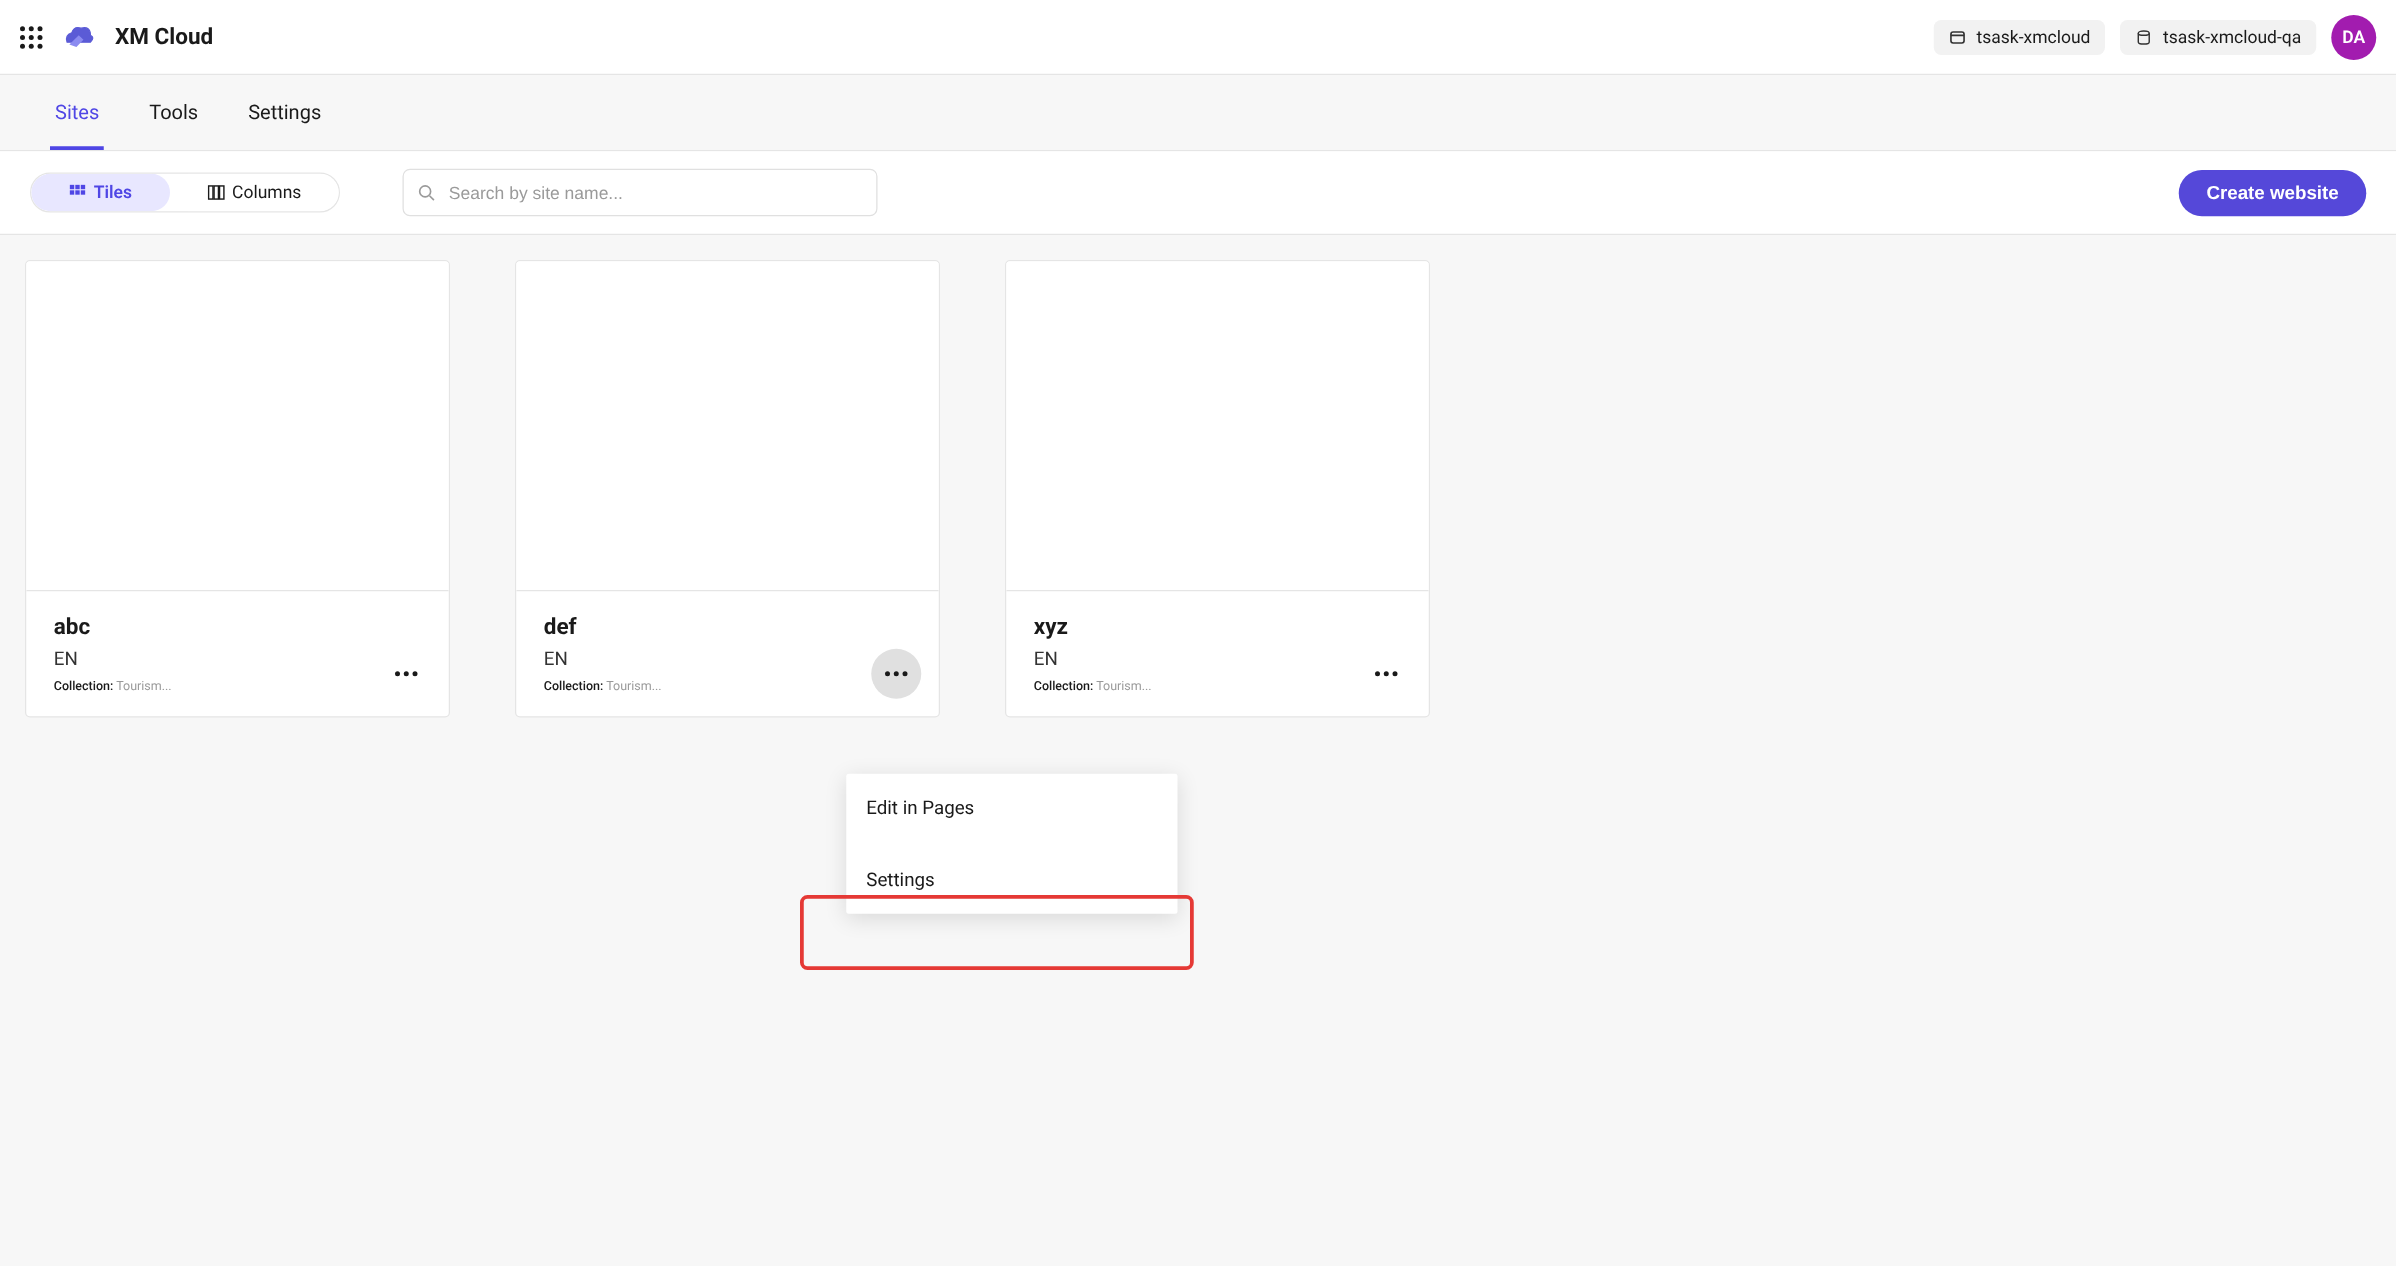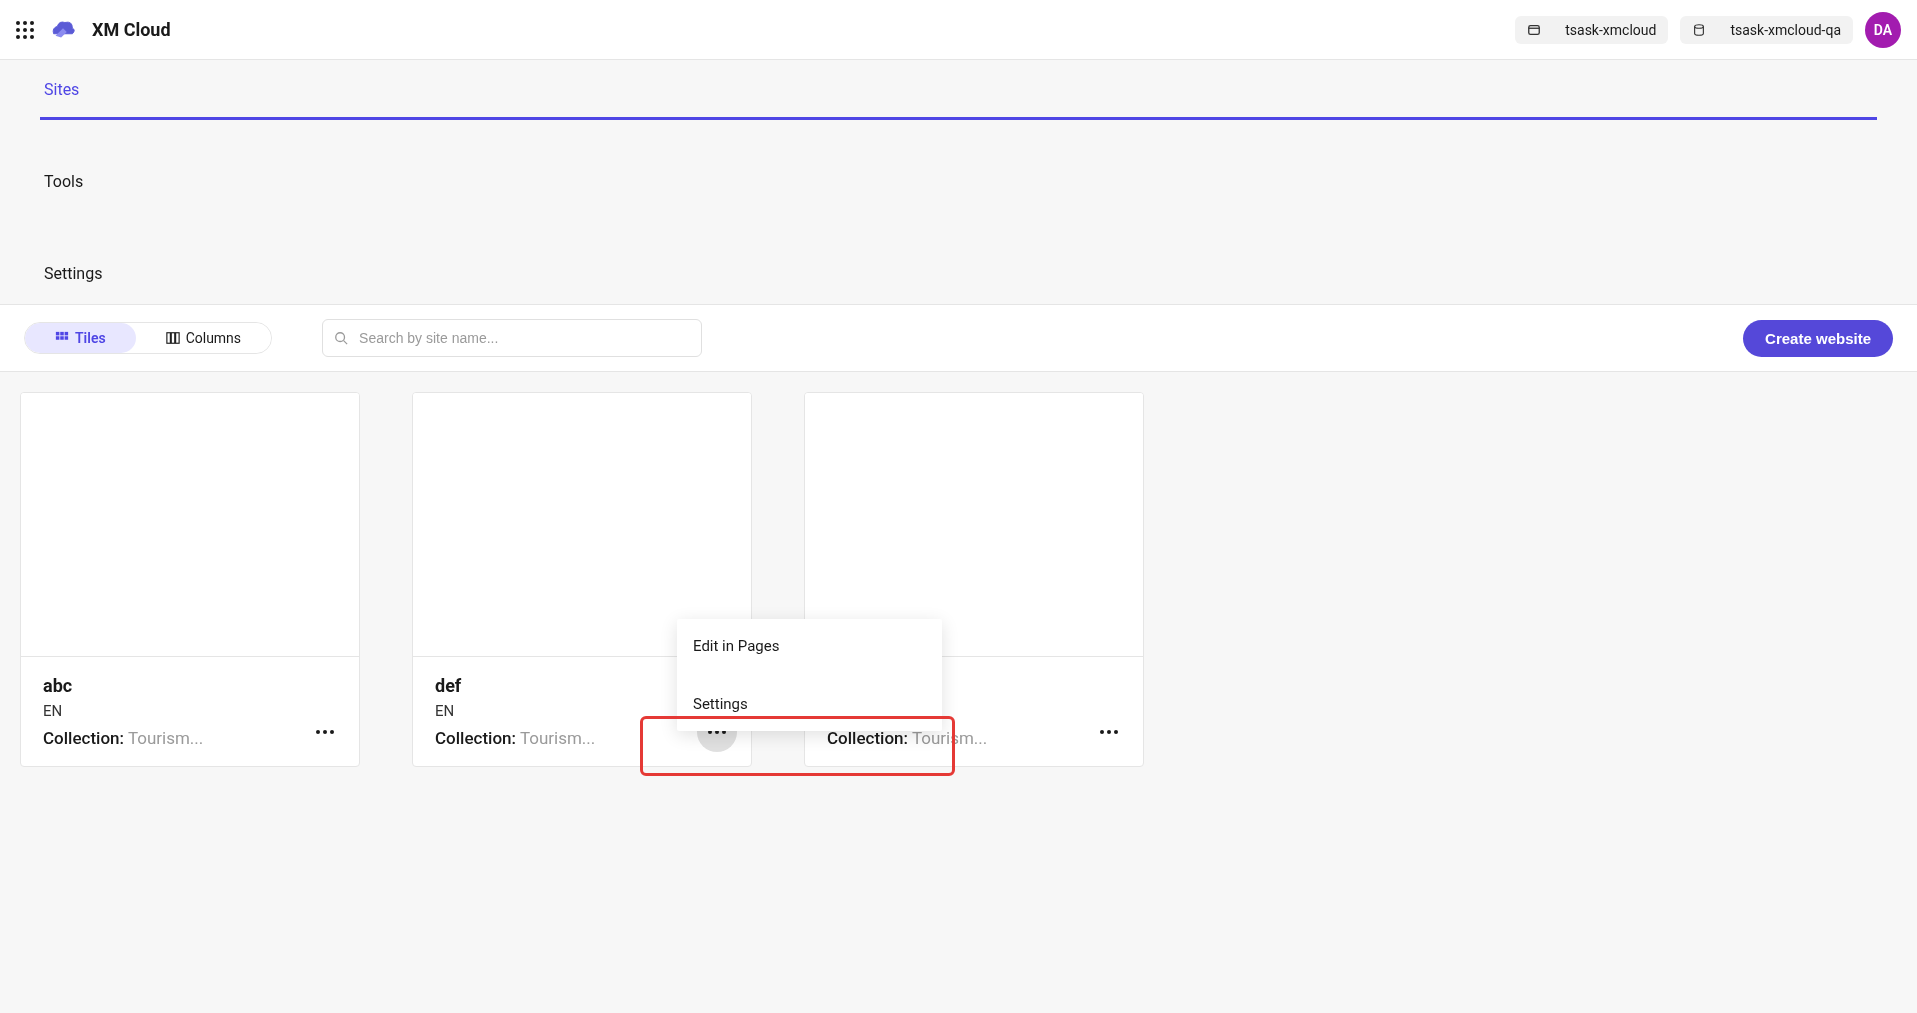--- a/index.html
+++ b/index.html
@@ -44,21 +44,21 @@
     color: #1a1a1a;
   }
   .header-right {
     display: flex;
     align-items: center;
     gap: 12px;
   }
   .org-chip {
     display: flex;
     align-items: center;
-    gap: 24px;
+    gap: 8px;
     background: #f2f2f2;
     border-radius: 6px;
     padding: 6px 12px;
     font-size: 14px;
     color: #1a1a1a;
     cursor: pointer;
   }
   .avatar {
     width: 36px; height: 36px; border-radius: 50%;
     background: #a21caf;
@@ -68,21 +68,20 @@
     font-size: 14px;
     font-weight: 600;
     cursor: pointer;
   }
   .tabs-bar {
     background: #f7f7f7;
     border-bottom: 1px solid #e5e5e5;
     padding: 0 40px;
     display: flex;
     gap: 32px;
-    flex-direction: column;
   }
   .tab {
     padding: 20px 4px 18px;
     font-size: 16px;
     color: #1a1a1a;
     cursor: pointer;
     border-bottom: 3px solid transparent;
   }
   .tab.active {
     color: #4f46e5;
@@ -179,21 +178,21 @@
     font-size: 18px;
     font-weight: 700;
     margin-bottom: 6px;
   }
   .card-lang {
     font-size: 15px;
     color: #333;
     margin-bottom: 8px;
   }
   .card-collection {
-    font-size: 17px;
+    font-size: 10px;
   }
   .card-collection .label { color: #1a1a1a; font-weight: 500; }
   .card-collection .value { color: #9a9a9a; }
   .dots-btn {
     position: absolute;
     right: 14px;
     bottom: 14px;
     width: 40px; height: 40px;
     border-radius: 50%;
     display: flex;

